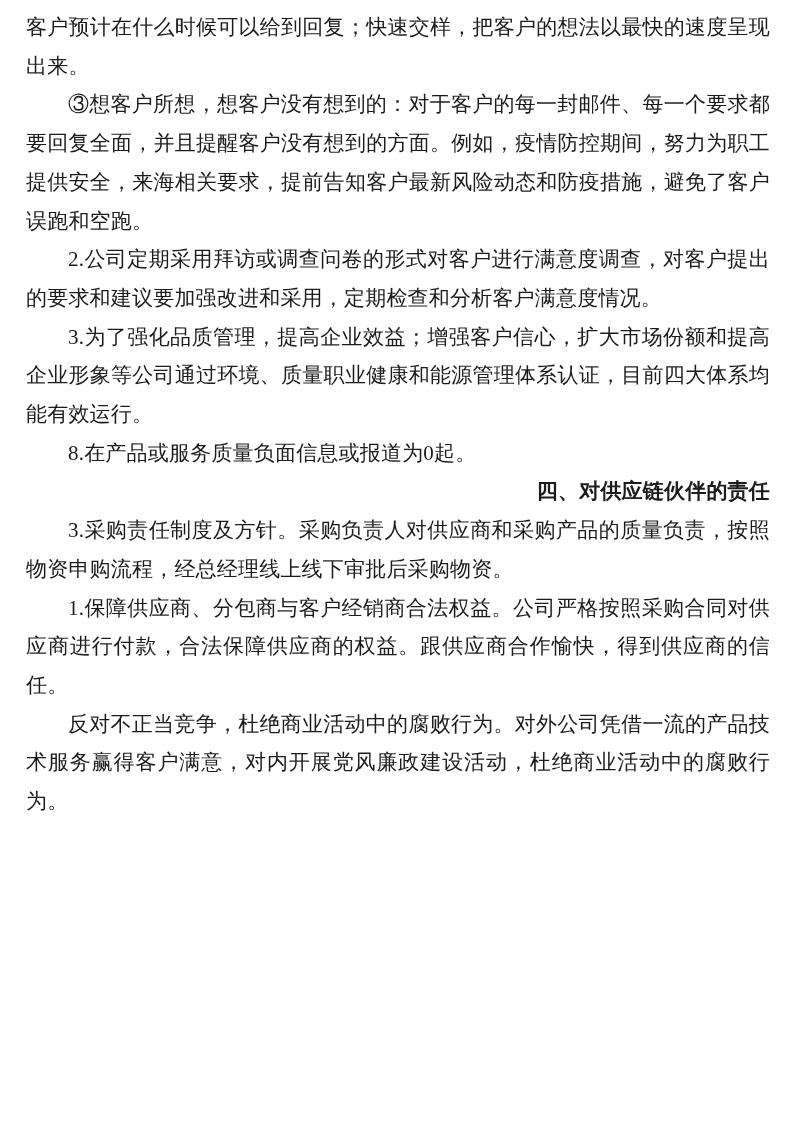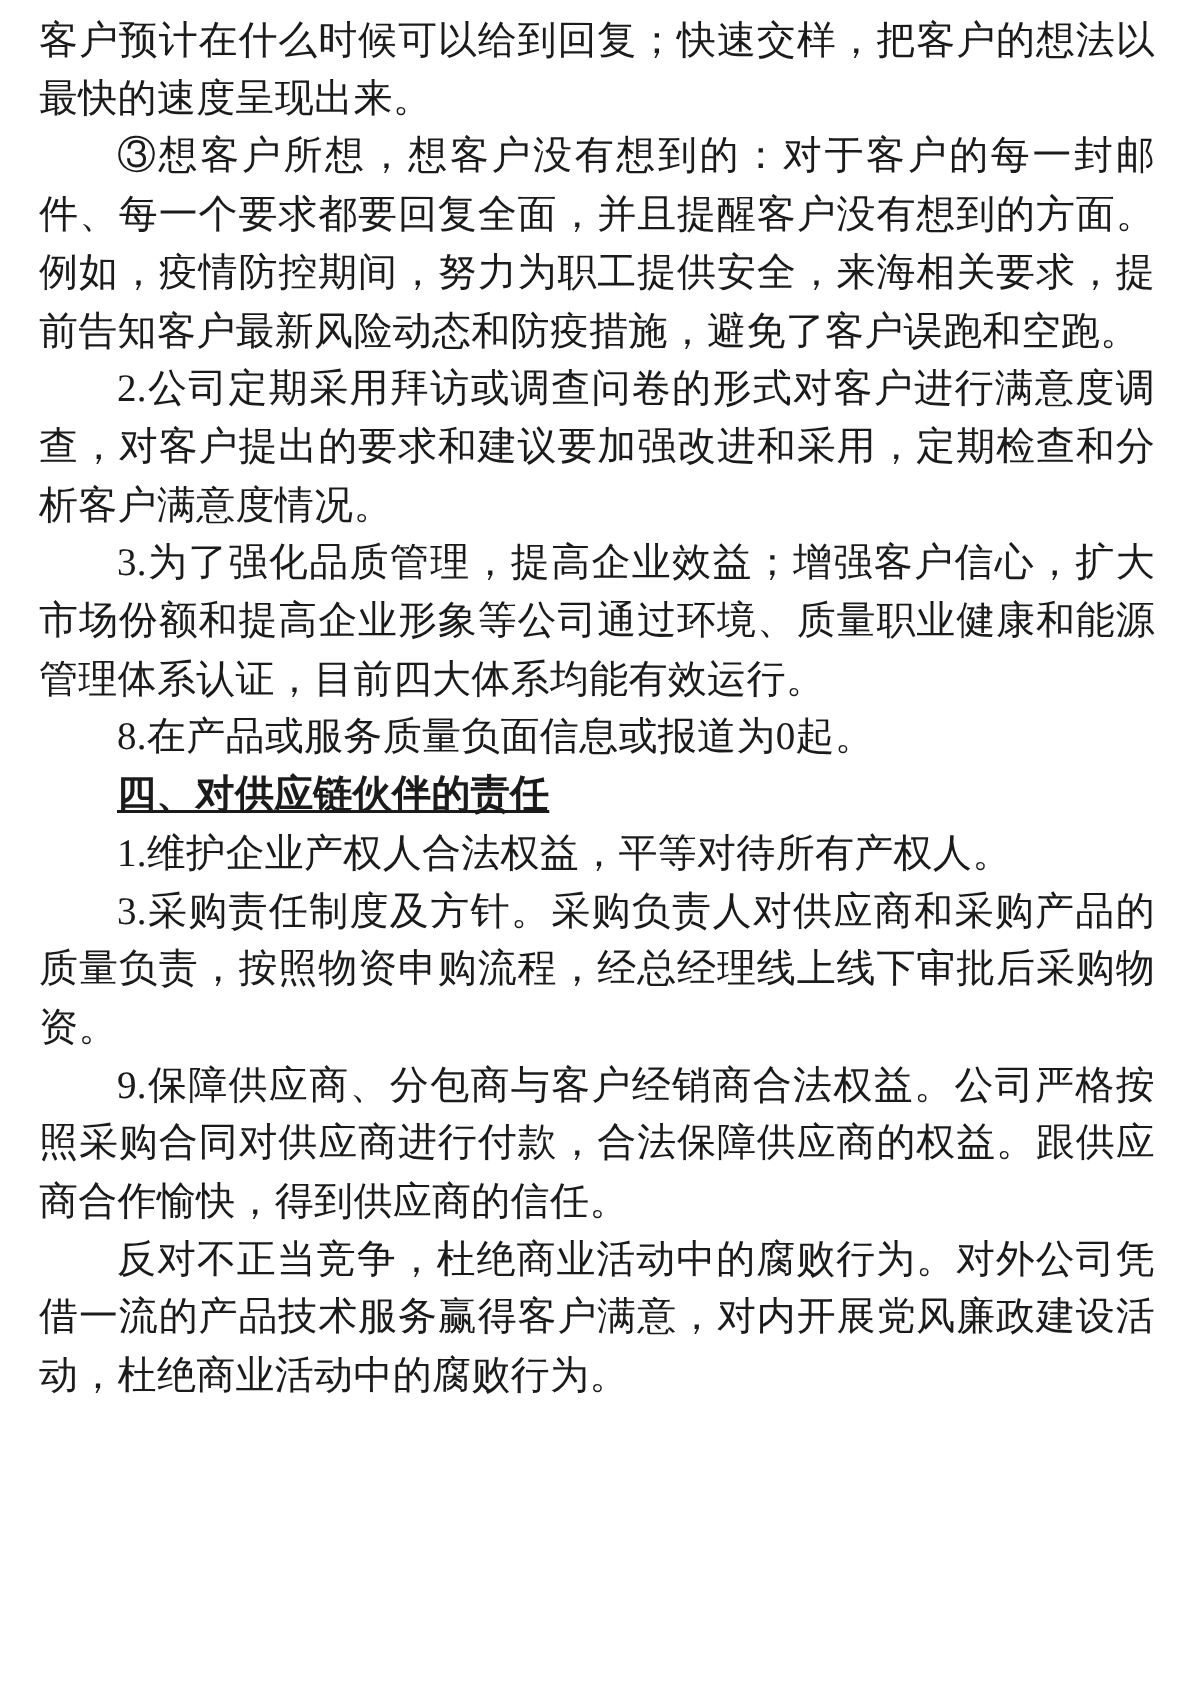--- a/index.html
+++ b/index.html
@@ -10,49 +10,47 @@
   .page {
     position: relative;
     width: 800px;
     height: 1129px;
     box-sizing: border-box;
     margin: 0;
     padding: 8px 30px 0 26px;
     background: #ffffff;
     color: #1b1b1b;
     font-family: "Liberation Serif", "DejaVu Serif", serif;
-    font-size: 26px;
+    font-size: 21px;
     line-height: 38.7px;
     overflow: hidden;
   }
   .para {
     margin: 0;
     padding: 0;
     text-align: justify;
     letter-spacing: 0.2px;
     word-break: break-all;
   }
   .para.indent {
     text-indent: 2em;
   }
   .para.heading {
     font-weight: bold;
-    text-align: left;
-    text-decoration: underline;
+    text-align: right;
   }
 </style>
 </head>
 <body>
 
 <main class="page">
   <div id="paragraphs">
       <p class="para body">客户预计在什么时候可以给到回复；快速交样，把客户的想法以最快的速度呈现出来。</p>
       <p class="para body indent">③想客户所想，想客户没有想到的：对于客户的每一封邮件、每一个要求都要回复全面，并且提醒客户没有想到的方面。例如，疫情防控期间，努力为职工提供安全，来海相关要求，提前告知客户最新风险动态和防疫措施，避免了客户误跑和空跑。</p>
       <p class="para body indent">2.公司定期采用拜访或调查问卷的形式对客户进行满意度调查，对客户提出的要求和建议要加强改进和采用，定期检查和分析客户满意度情况。</p>
       <p class="para body indent">3.为了强化品质管理，提高企业效益；增强客户信心，扩大市场份额和提高企业形象等公司通过环境、质量职业健康和能源管理体系认证，目前四大体系均能有效运行。</p>
       <p class="para body indent">8.在产品或服务质量负面信息或报道为0起。</p>
       <p class="para heading indent">四、对供应链伙伴的责任</p>
-      <p class="para body indent">1.维护企业产权人合法权益，平等对待所有产权人。</p>
       <p class="para body indent">3.采购责任制度及方针。采购负责人对供应商和采购产品的质量负责，按照物资申购流程，经总经理线上线下审批后采购物资。</p>
-      <p class="para body indent">9.保障供应商、分包商与客户经销商合法权益。公司严格按照采购合同对供应商进行付款，合法保障供应商的权益。跟供应商合作愉快，得到供应商的信任。</p>
+      <p class="para body indent">1.保障供应商、分包商与客户经销商合法权益。公司严格按照采购合同对供应商进行付款，合法保障供应商的权益。跟供应商合作愉快，得到供应商的信任。</p>
       <p class="para body indent">反对不正当竞争，杜绝商业活动中的腐败行为。对外公司凭借一流的产品技术服务赢得客户满意，对内开展党风廉政建设活动，杜绝商业活动中的腐败行为。</p>
     </div>
 </main>
 
 </body></html>

